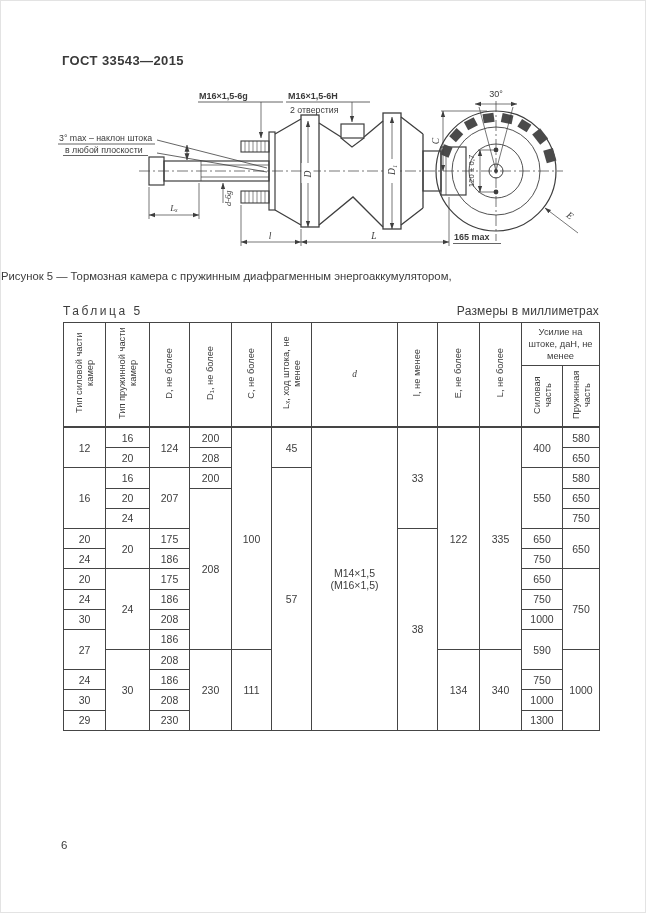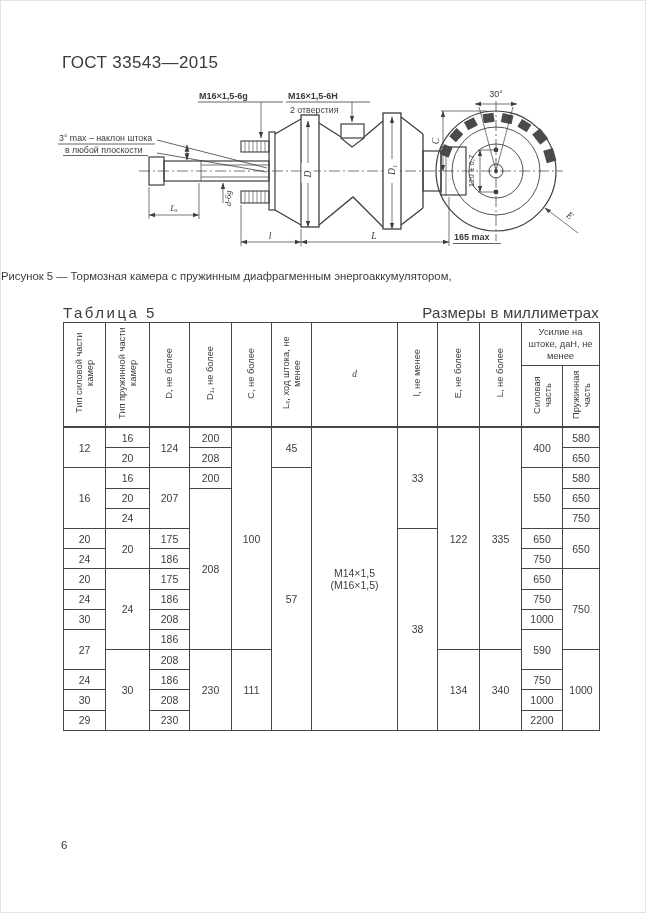--- a/index.html
+++ b/index.html
@@ -1,24 +1,24 @@
 <!DOCTYPE html>
 <html><head>
 <meta charset="utf-8">
 <style>
   html,body{margin:0;padding:0;background:#f2f2f2;}
   .page{position:relative;width:646px;height:913px;background:#ffffff;
         border:1px solid #e3e3e3;box-sizing:border-box;overflow:hidden;
         font-family:"Liberation Sans",sans-serif;color:#3a3a3a;}
-  .doc-number{position:absolute;left:61px;top:52px;font-size:17px;font-weight:normal;
+  .doc-number{position:absolute;left:61px;top:52px;font-size:13px;font-weight:bold;
               letter-spacing:.4px;color:#3a3a3a;}
   .figure-wrap{position:absolute;left:50px;top:76px;width:560px;height:192px;}
   .caption{position:absolute;left:0;top:268px;width:646px;text-align:left;
            font-size:11.3px;line-height:15px;color:#3c3c3c;}
-  .table-meta{position:absolute;left:62px;top:303px;width:536px;font-size:15px;color:#3c3c3c;}
+  .table-meta{position:absolute;left:62px;top:303px;width:536px;font-size:12px;color:#3c3c3c;}
   .table-meta .tlabel{float:left;letter-spacing:2.5px;}
   .table-meta .units{float:right;letter-spacing:.2px;text-align:center;}
   .gtable{position:absolute;left:62px;top:321px;border-collapse:collapse;table-layout:fixed;
           width:536px;font-size:10.5px;color:#3c3c3c;}
   .gtable th,.gtable td{border:1px solid #454545;padding:0;text-align:center;
           vertical-align:middle;font-weight:normal;}
   .gtable{border:1.5px solid #454545;}
   .gtable thead th{font-size:9.3px;line-height:11px;height:auto;}
   .gtable thead tr:first-child th{height:100px;}
   .gtable thead tr:first-child th.group-head{height:38px;line-height:12px;padding:2px 3px;}
@@ -302,20 +302,20 @@
           <td>750</td>
         </tr>
         <tr>
           <td>30</td>
           <td>208</td>
           <td>1000</td>
         </tr>
         <tr>
           <td>29</td>
           <td>230</td>
-          <td>2200</td>
+          <td>1300</td>
         </tr>
       </tbody>
   </table>
 
   <div class="page-number">6</div>
 
 </div>
 
 </body></html>

